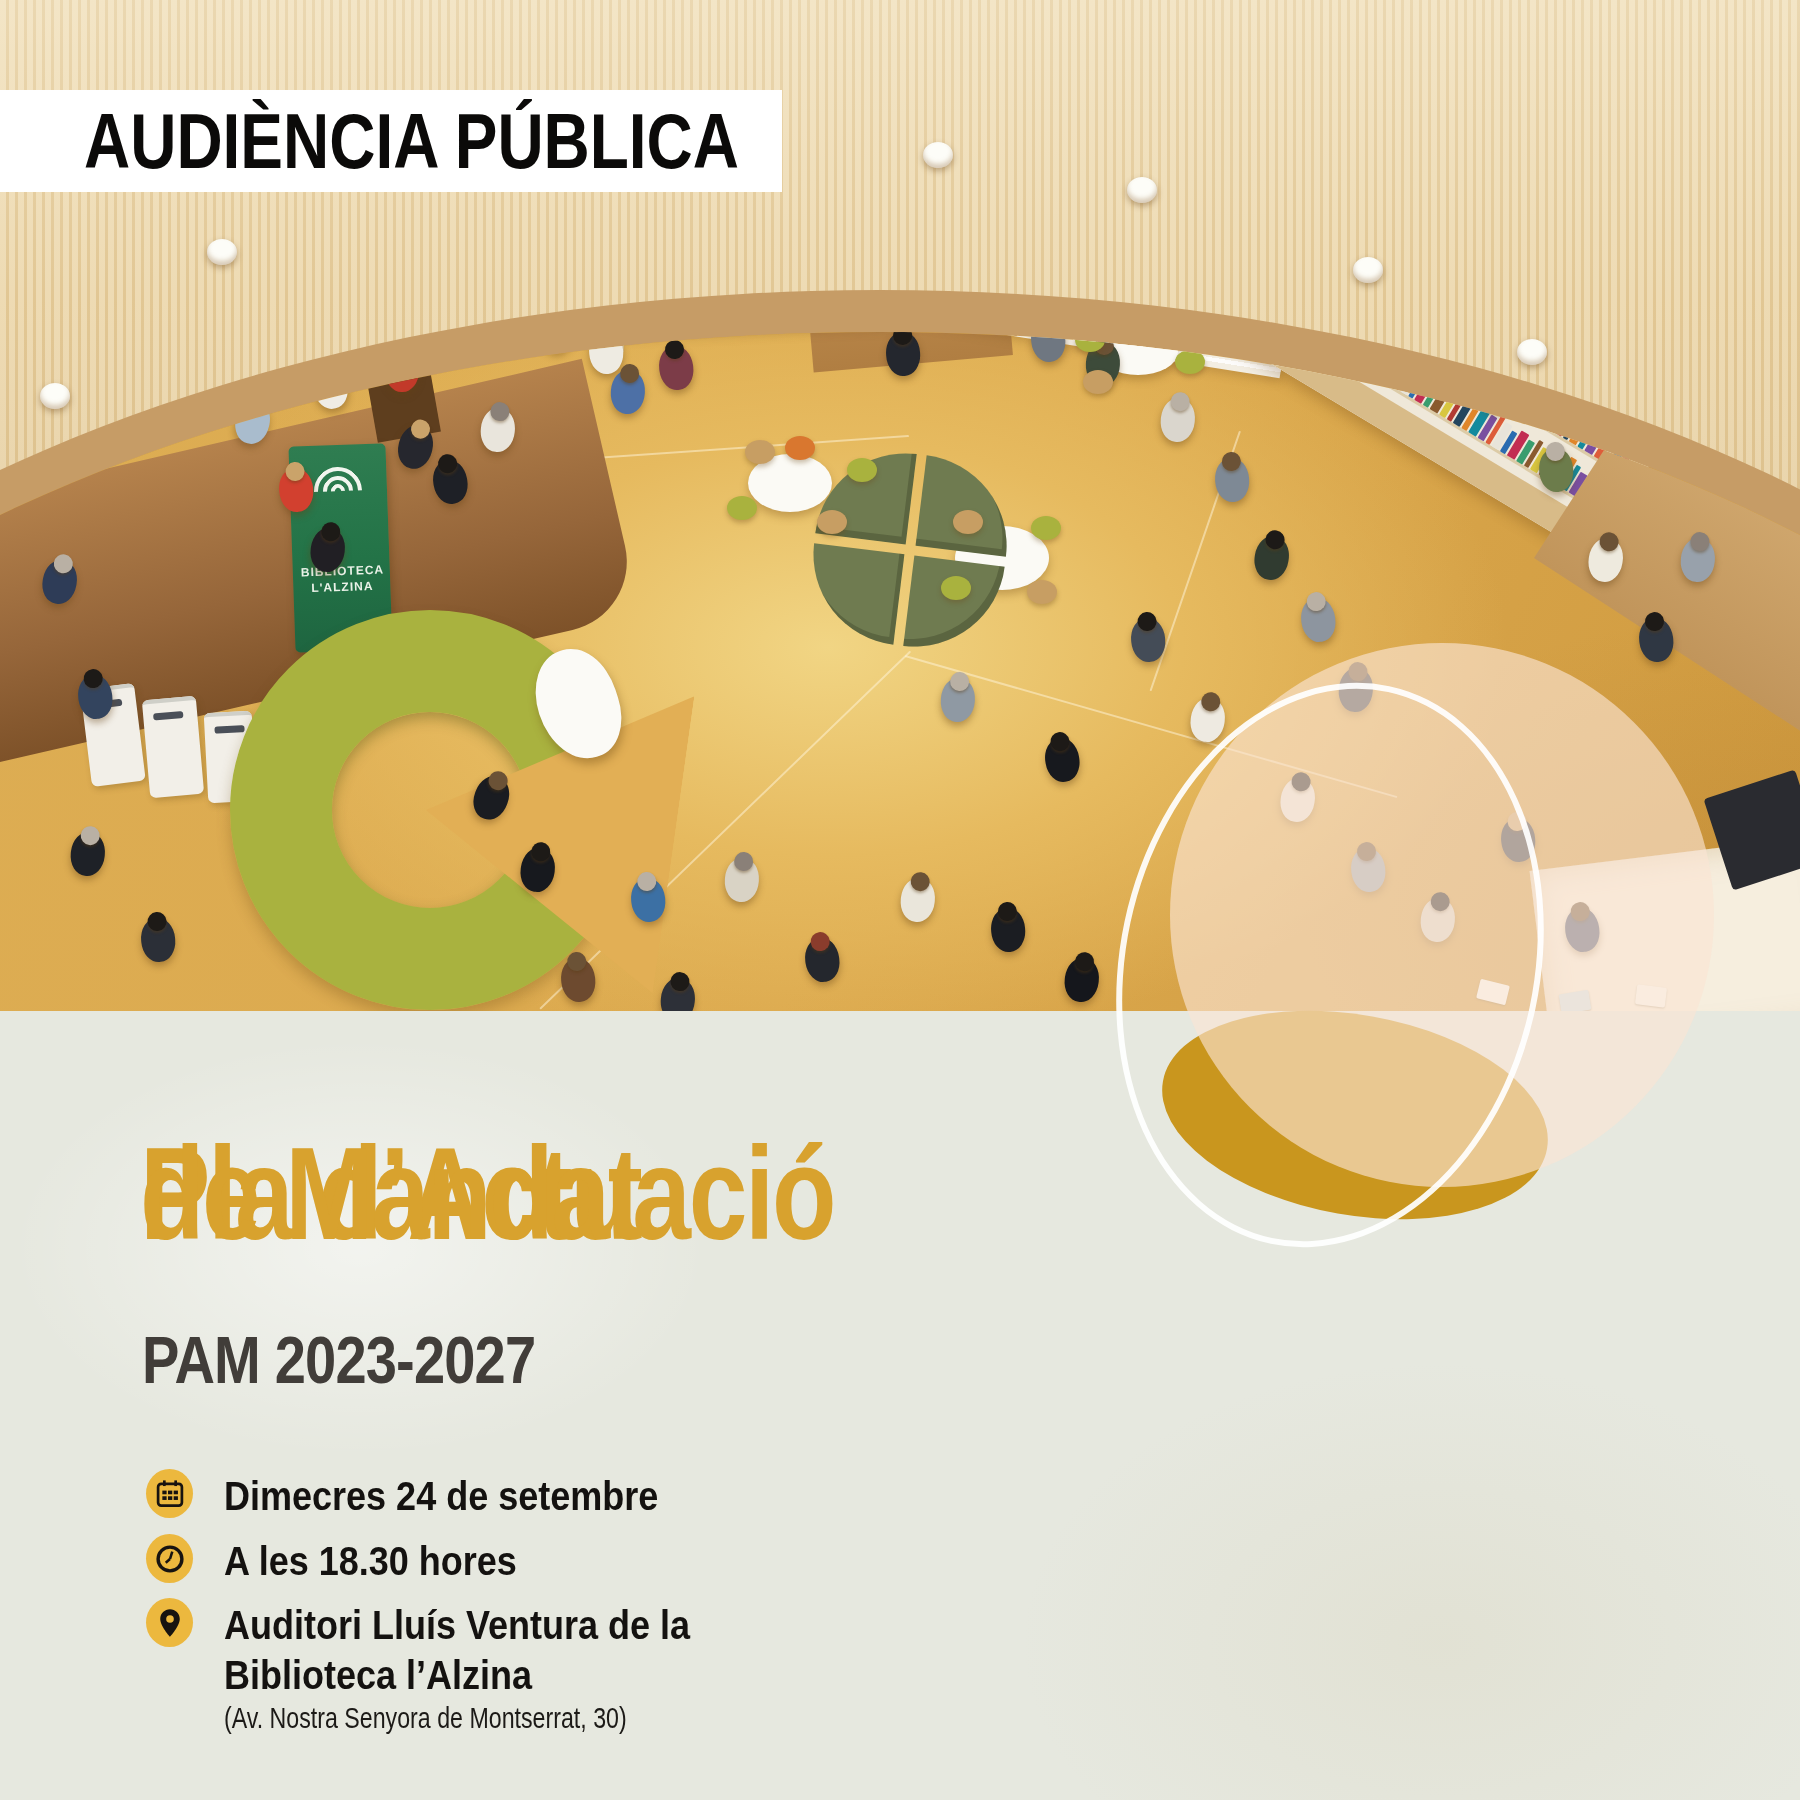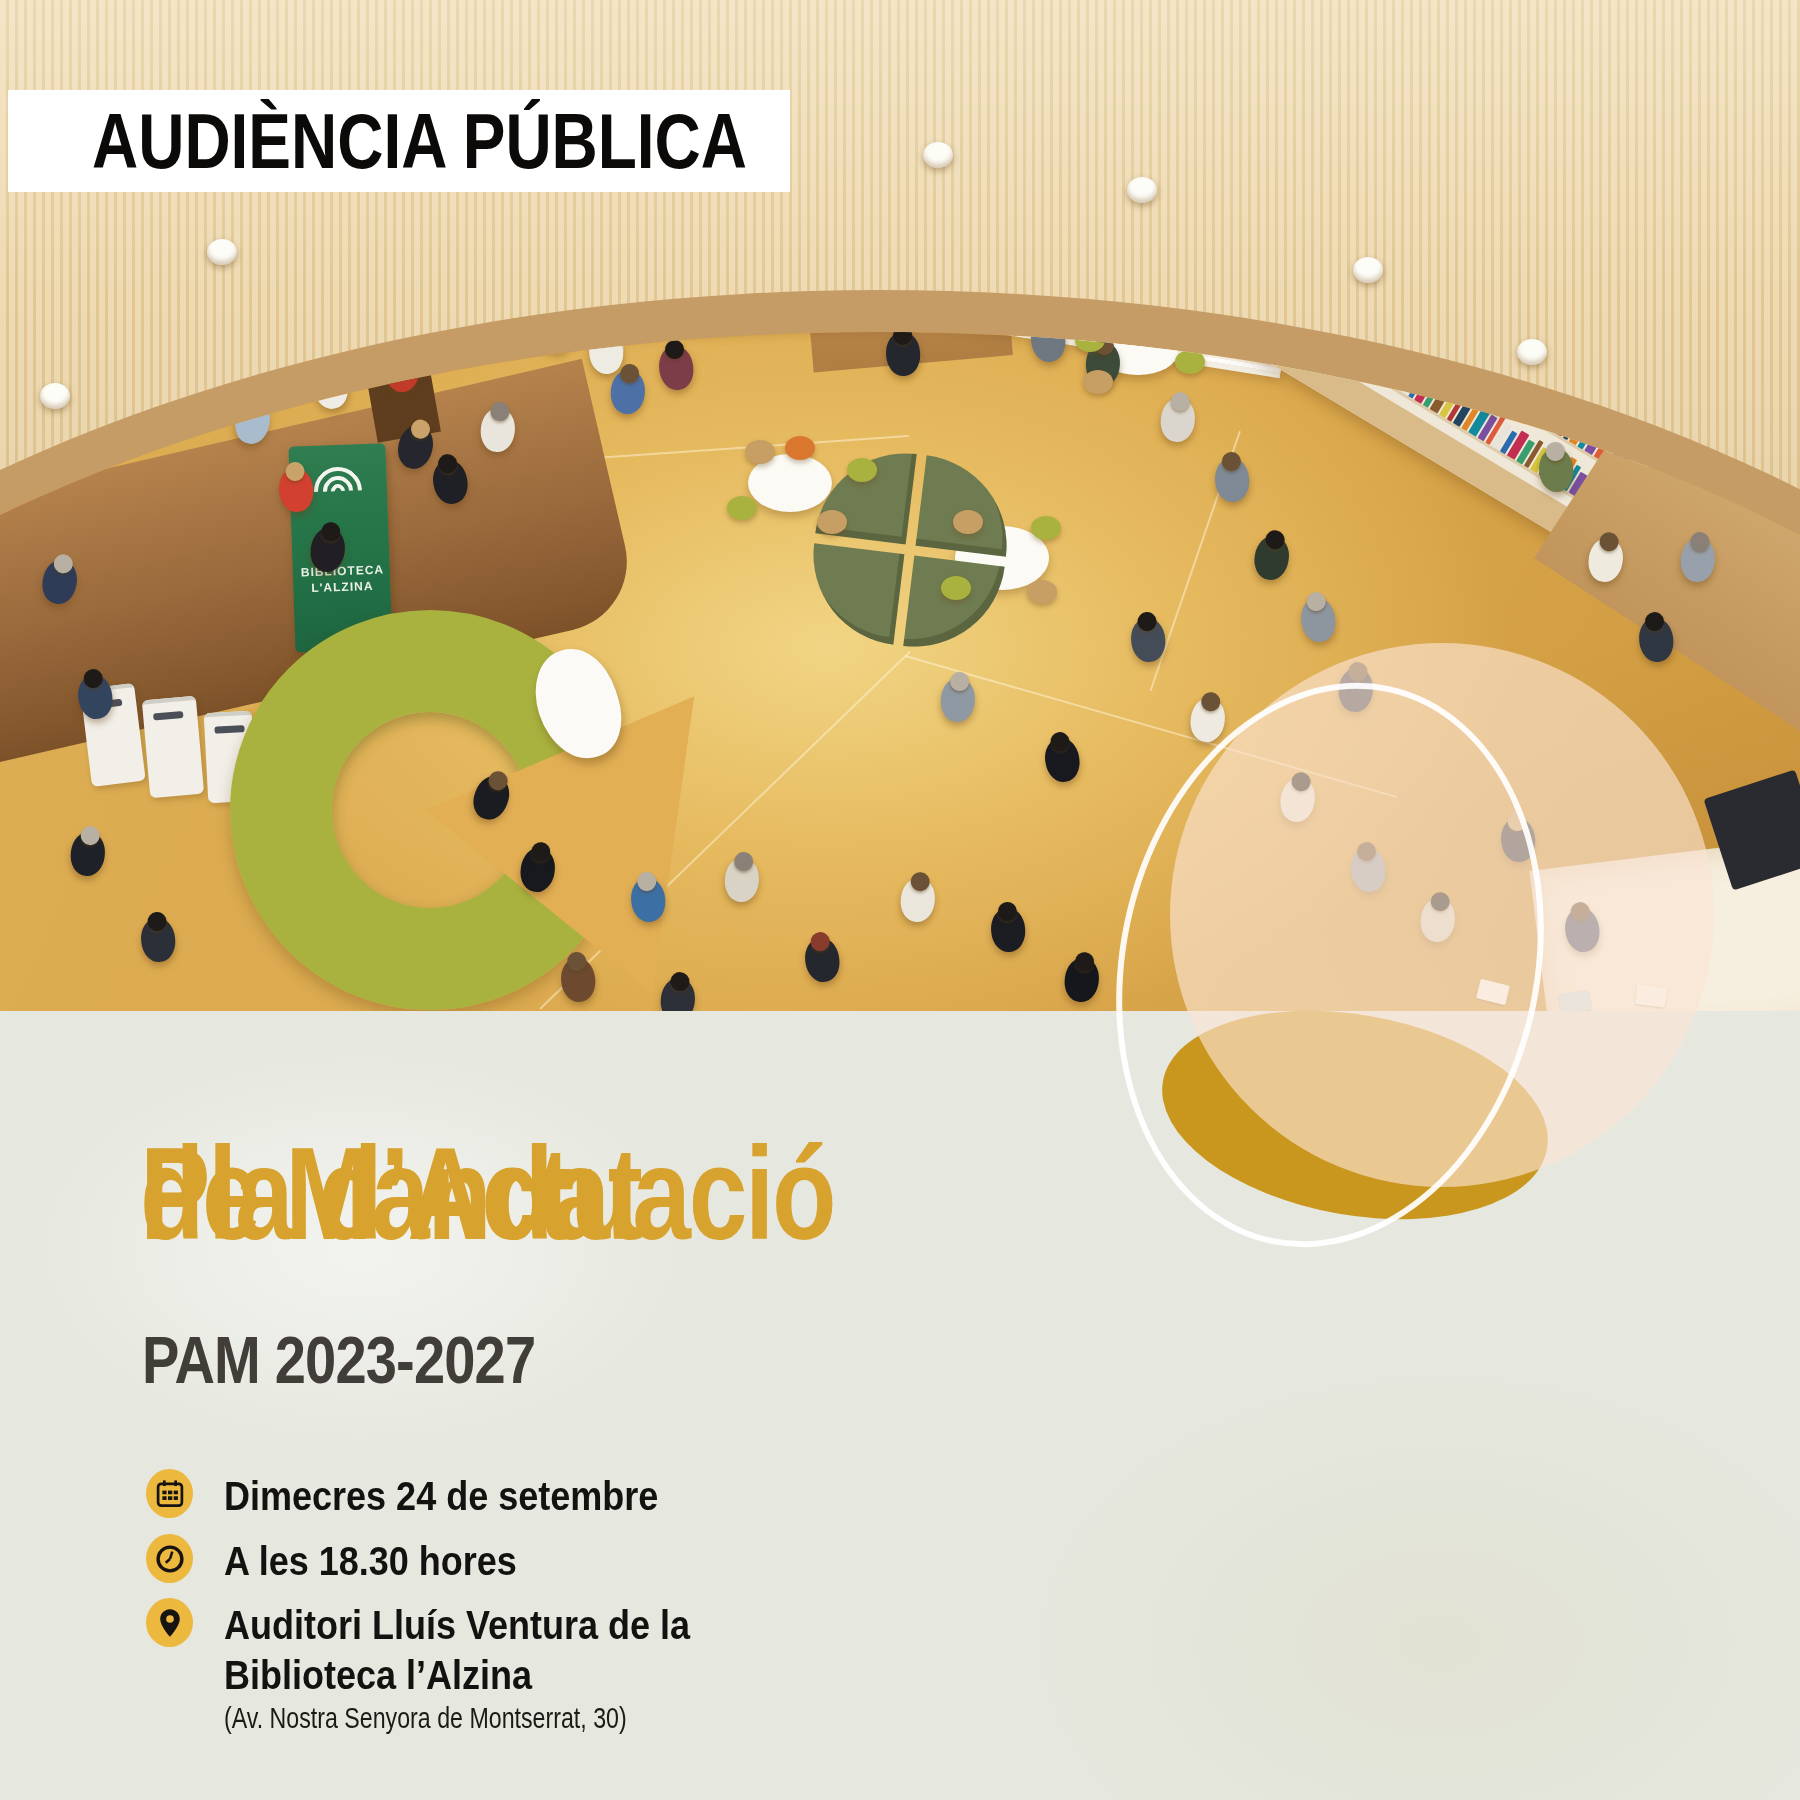--- a/index.html
+++ b/index.html
@@ -67,21 +67,21 @@
   .kidney{left:538px;top:648px;width:80px;height:112px;border-radius:50% 50% 46% 54%;
     background:#FBFAF6;transform:rotate(-18deg);box-shadow:0 6px 10px rgba(110,75,20,.4);}
   .desk{left:1540px;top:852px;width:300px;height:190px;background:#F6EEDE;transform:rotate(-7deg);
     box-shadow:inset 0 0 30px rgba(200,170,120,.5);}
   .monitor{left:1716px;top:782px;width:96px;height:96px;background:#2A2B30;transform:rotate(-18deg);border-radius:4px;}
   .card{width:30px;height:20px;background:#F8F9F4;border-radius:2px;box-shadow:0 1px 2px rgba(100,80,40,.4);}
   .person{width:0;height:0;}
   .torso{left:-17px;top:-20px;width:34px;height:44px;border-radius:48%;box-shadow:0 4px 7px rgba(100,65,20,.4);}
   .head{left:-9px;top:-26px;width:19px;height:19px;border-radius:50%;box-shadow:0 2px 3px rgba(90,60,20,.4);}
 
-  .banner{left:8px;top:90px;width:782px;height:102px;background:#FFFFFF;z-index:30;
+  .banner{left:0;top:90px;width:782px;height:102px;background:#FFFFFF;z-index:30;
     display:flex;align-items:center;}
   .banner span{position:static;font-size:78px;font-weight:bold;color:#0B0A09;
     letter-spacing:0;transform:scaleX(.82);transform-origin:left center;margin-left:84px;white-space:nowrap;}
 
   
   .deco{pointer-events:none;}
   .gold-a{left:1160px;top:1015px;width:390px;height:200px;border-radius:50%;
     background:#C9961E;transform:rotate(10deg);z-index:40;}
   .circle-fill-a{left:1170px;top:643px;width:544px;height:544px;border-radius:50%;
     background:rgba(250,229,211,.64);z-index:41;}

